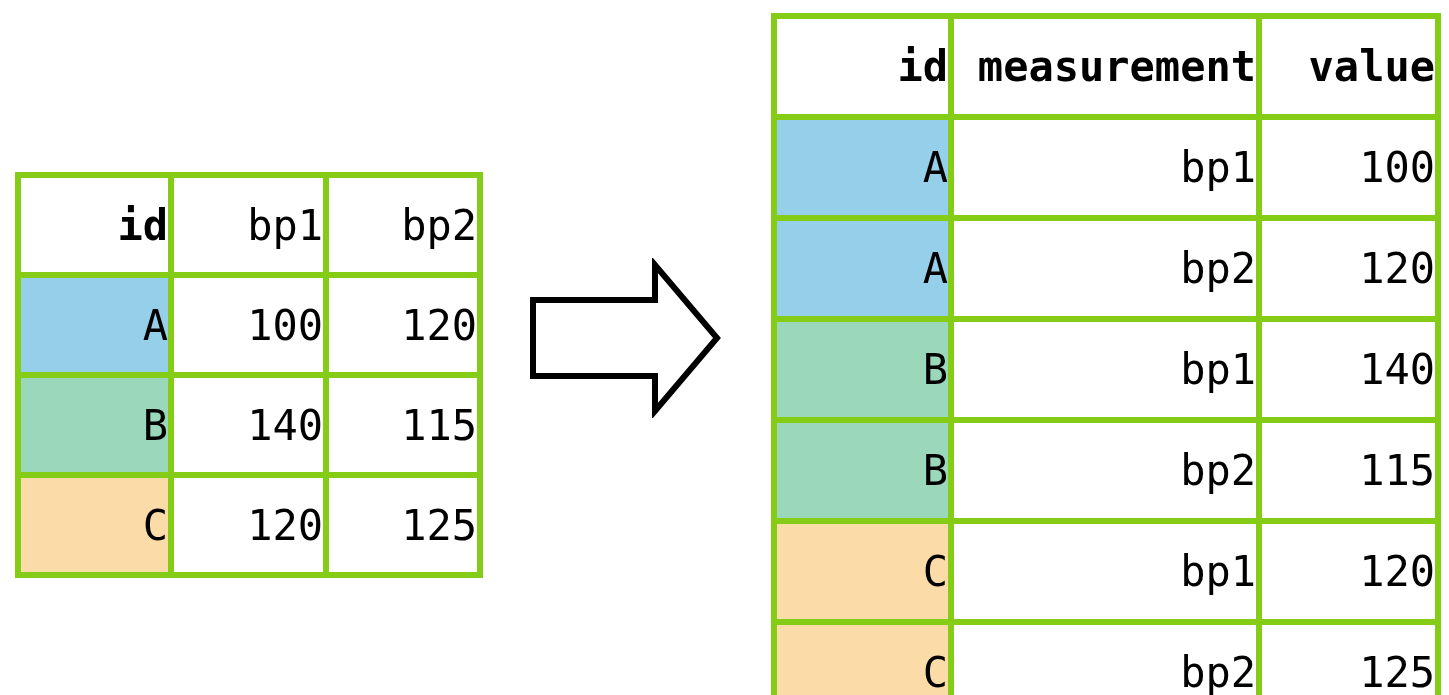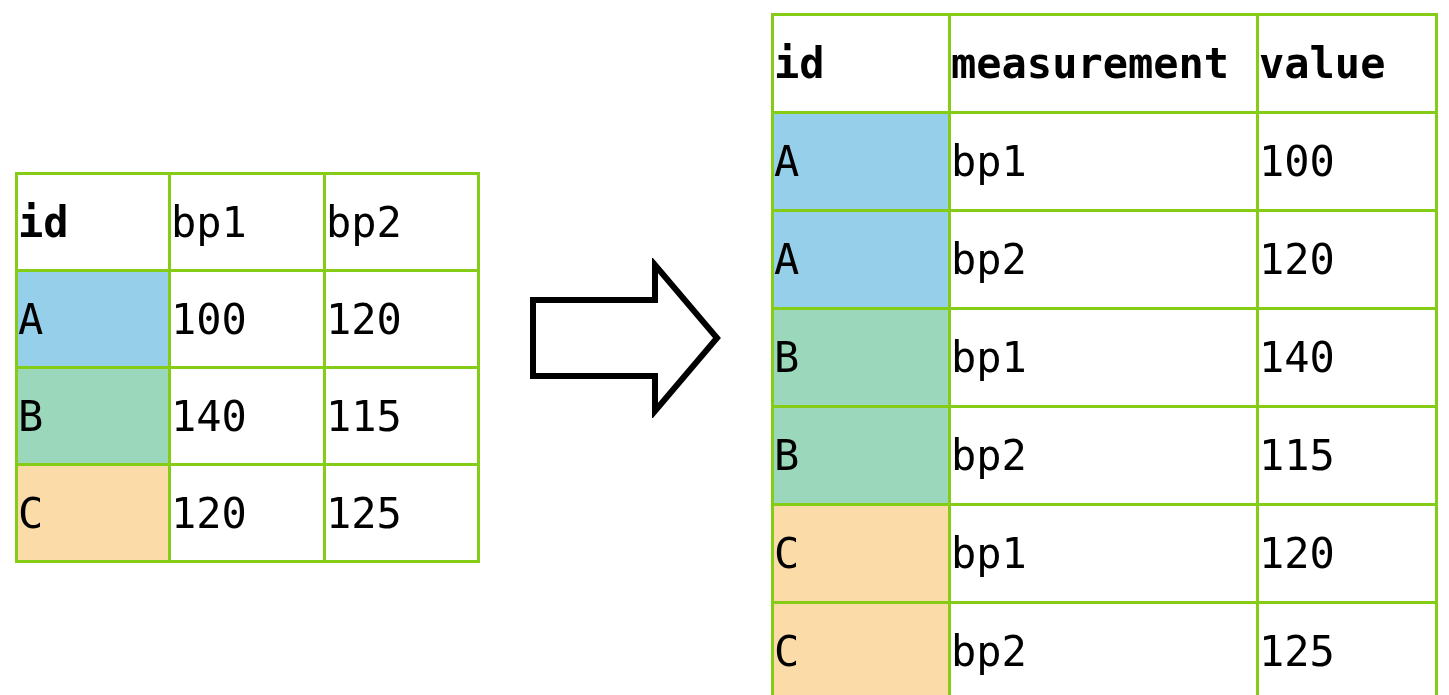--- a/index.html
+++ b/index.html
@@ -25,22 +25,22 @@
   }
 
   
   .tbl {
     position: absolute;
     border-collapse: collapse;
     table-layout: fixed;
     background: #ffffff;
   }
   .tbl td {
-    border: 3px solid #84cc16;
-    text-align: left;
+    border: 6px solid #84cc16;
+    text-align: right;
     vertical-align: middle;
     padding: 0;
     font-family: "DejaVu Sans Mono", "Liberation Mono", monospace;
     color: #000000;
     background: #ffffff;
   }
   .tbl td.hdr-bold {
     font-weight: bold;
   }
   .tbl td.hdr-plain {

